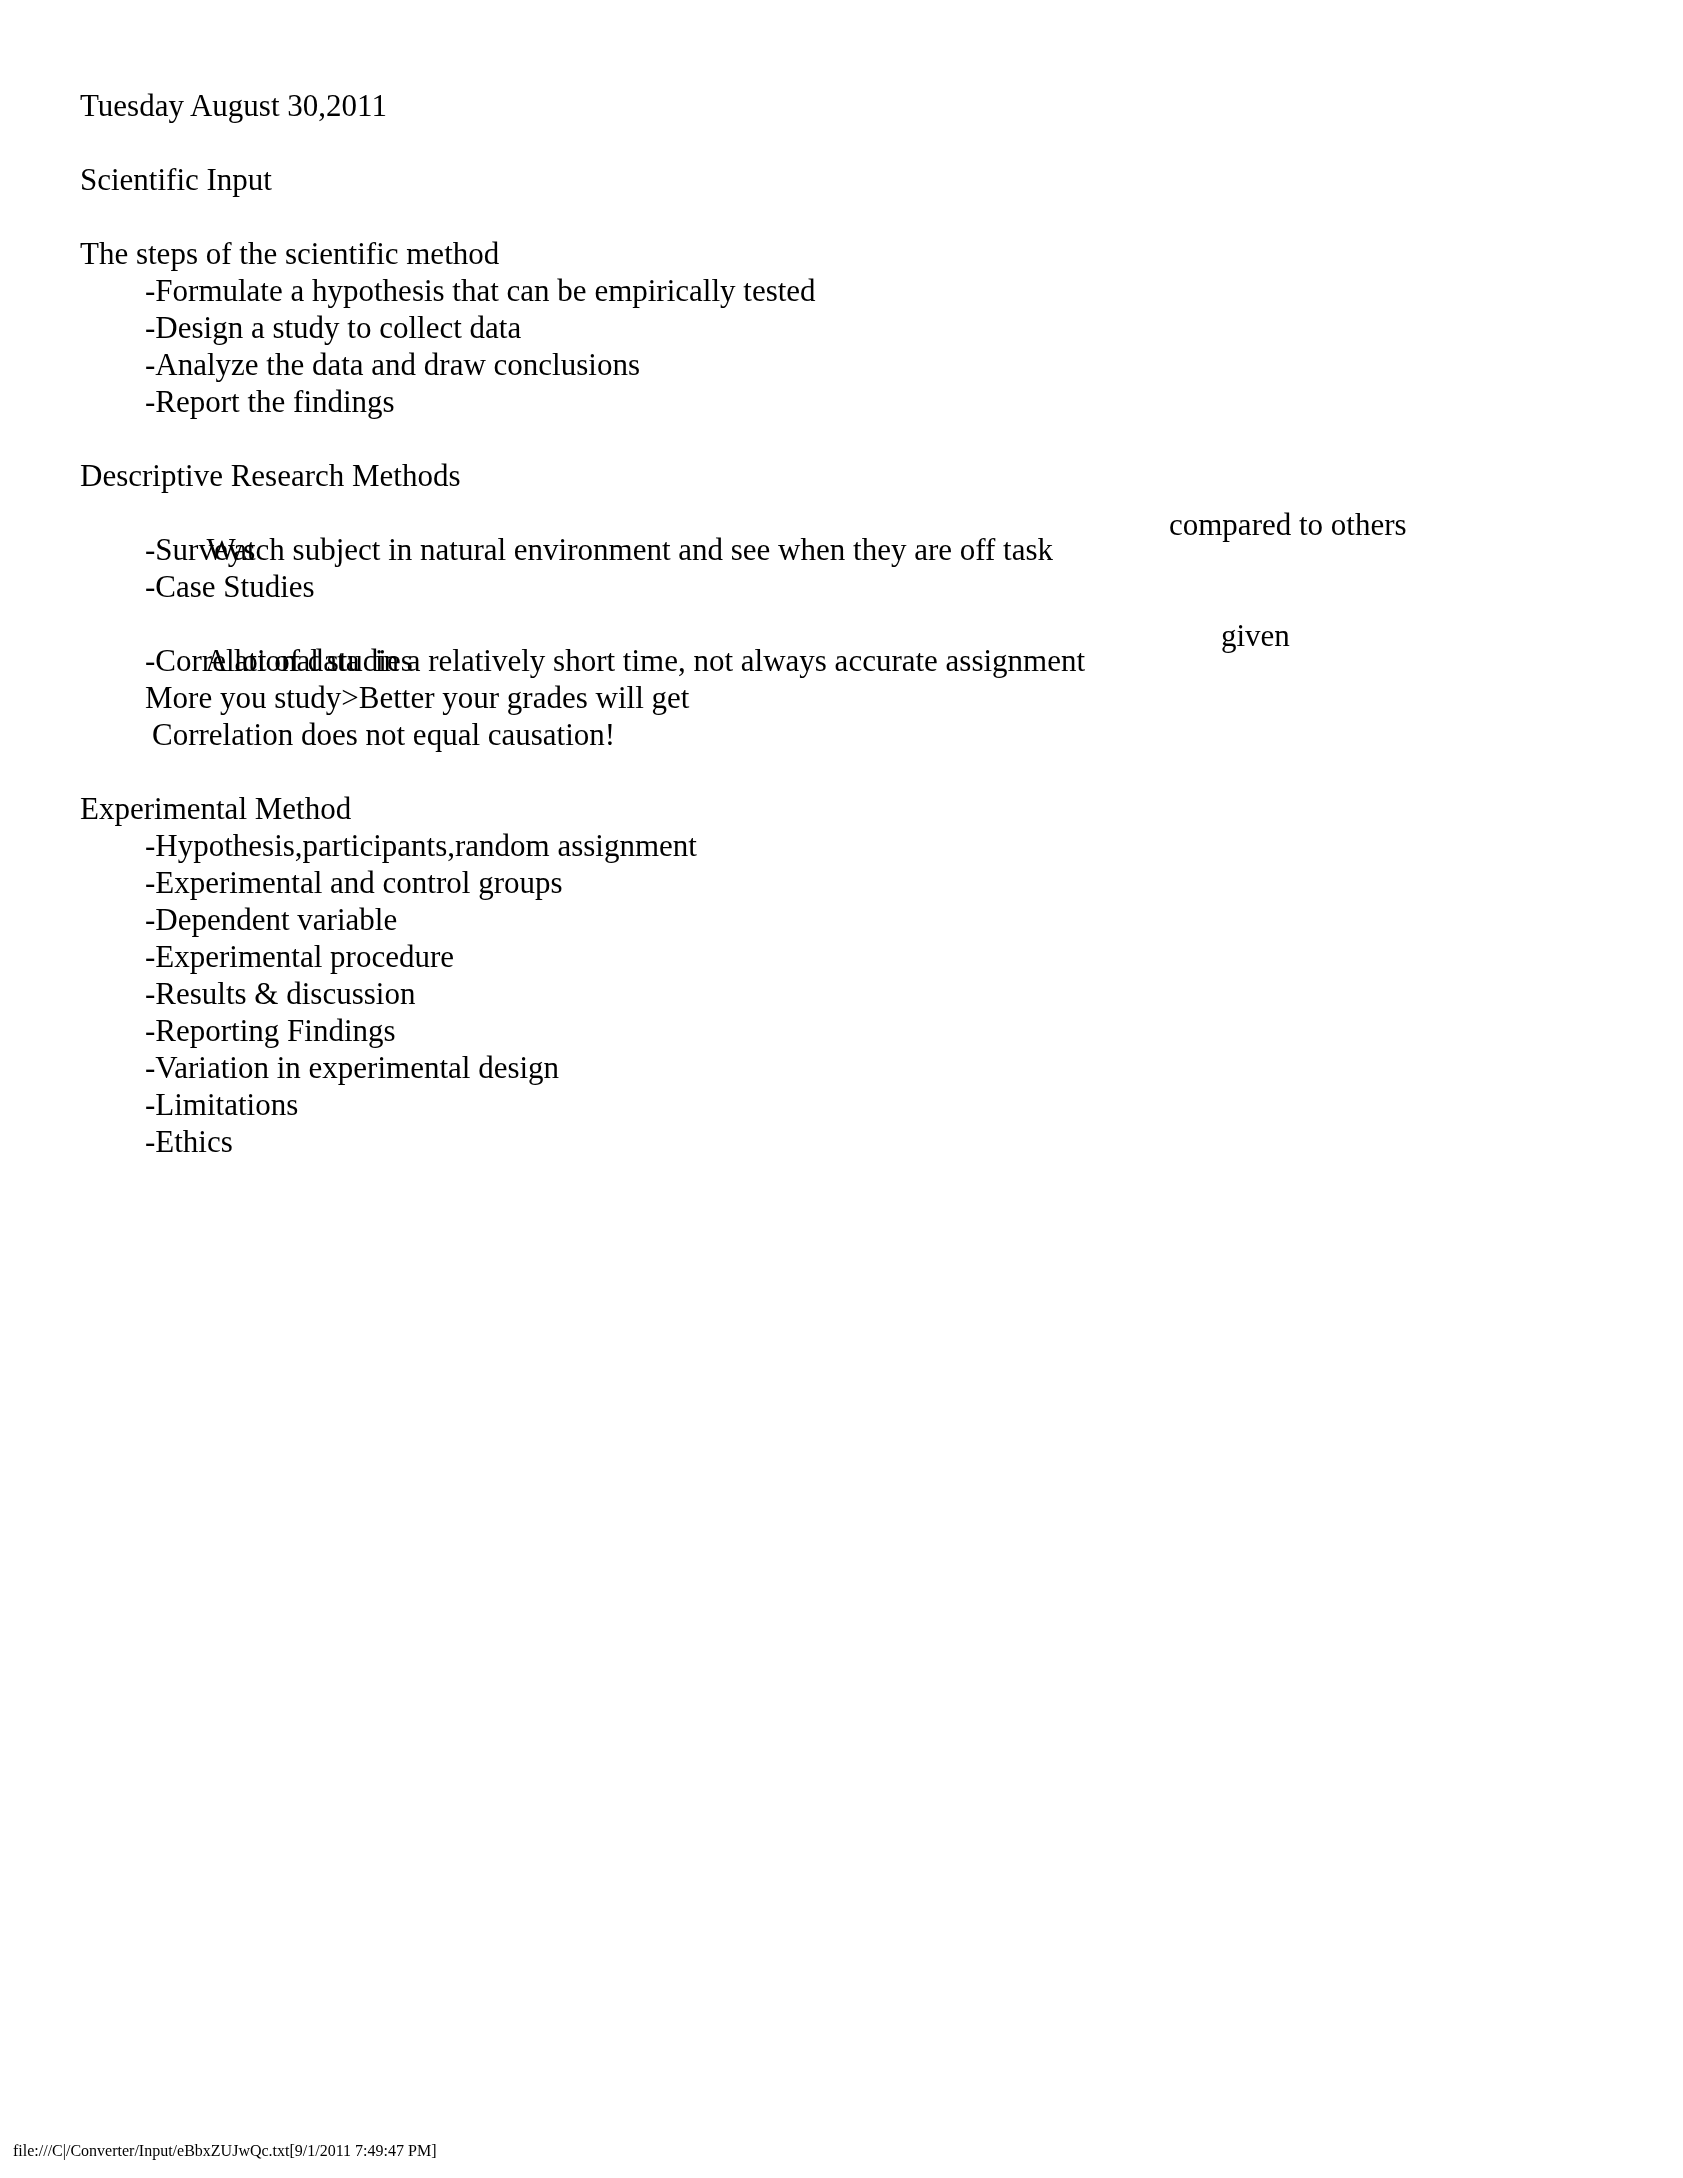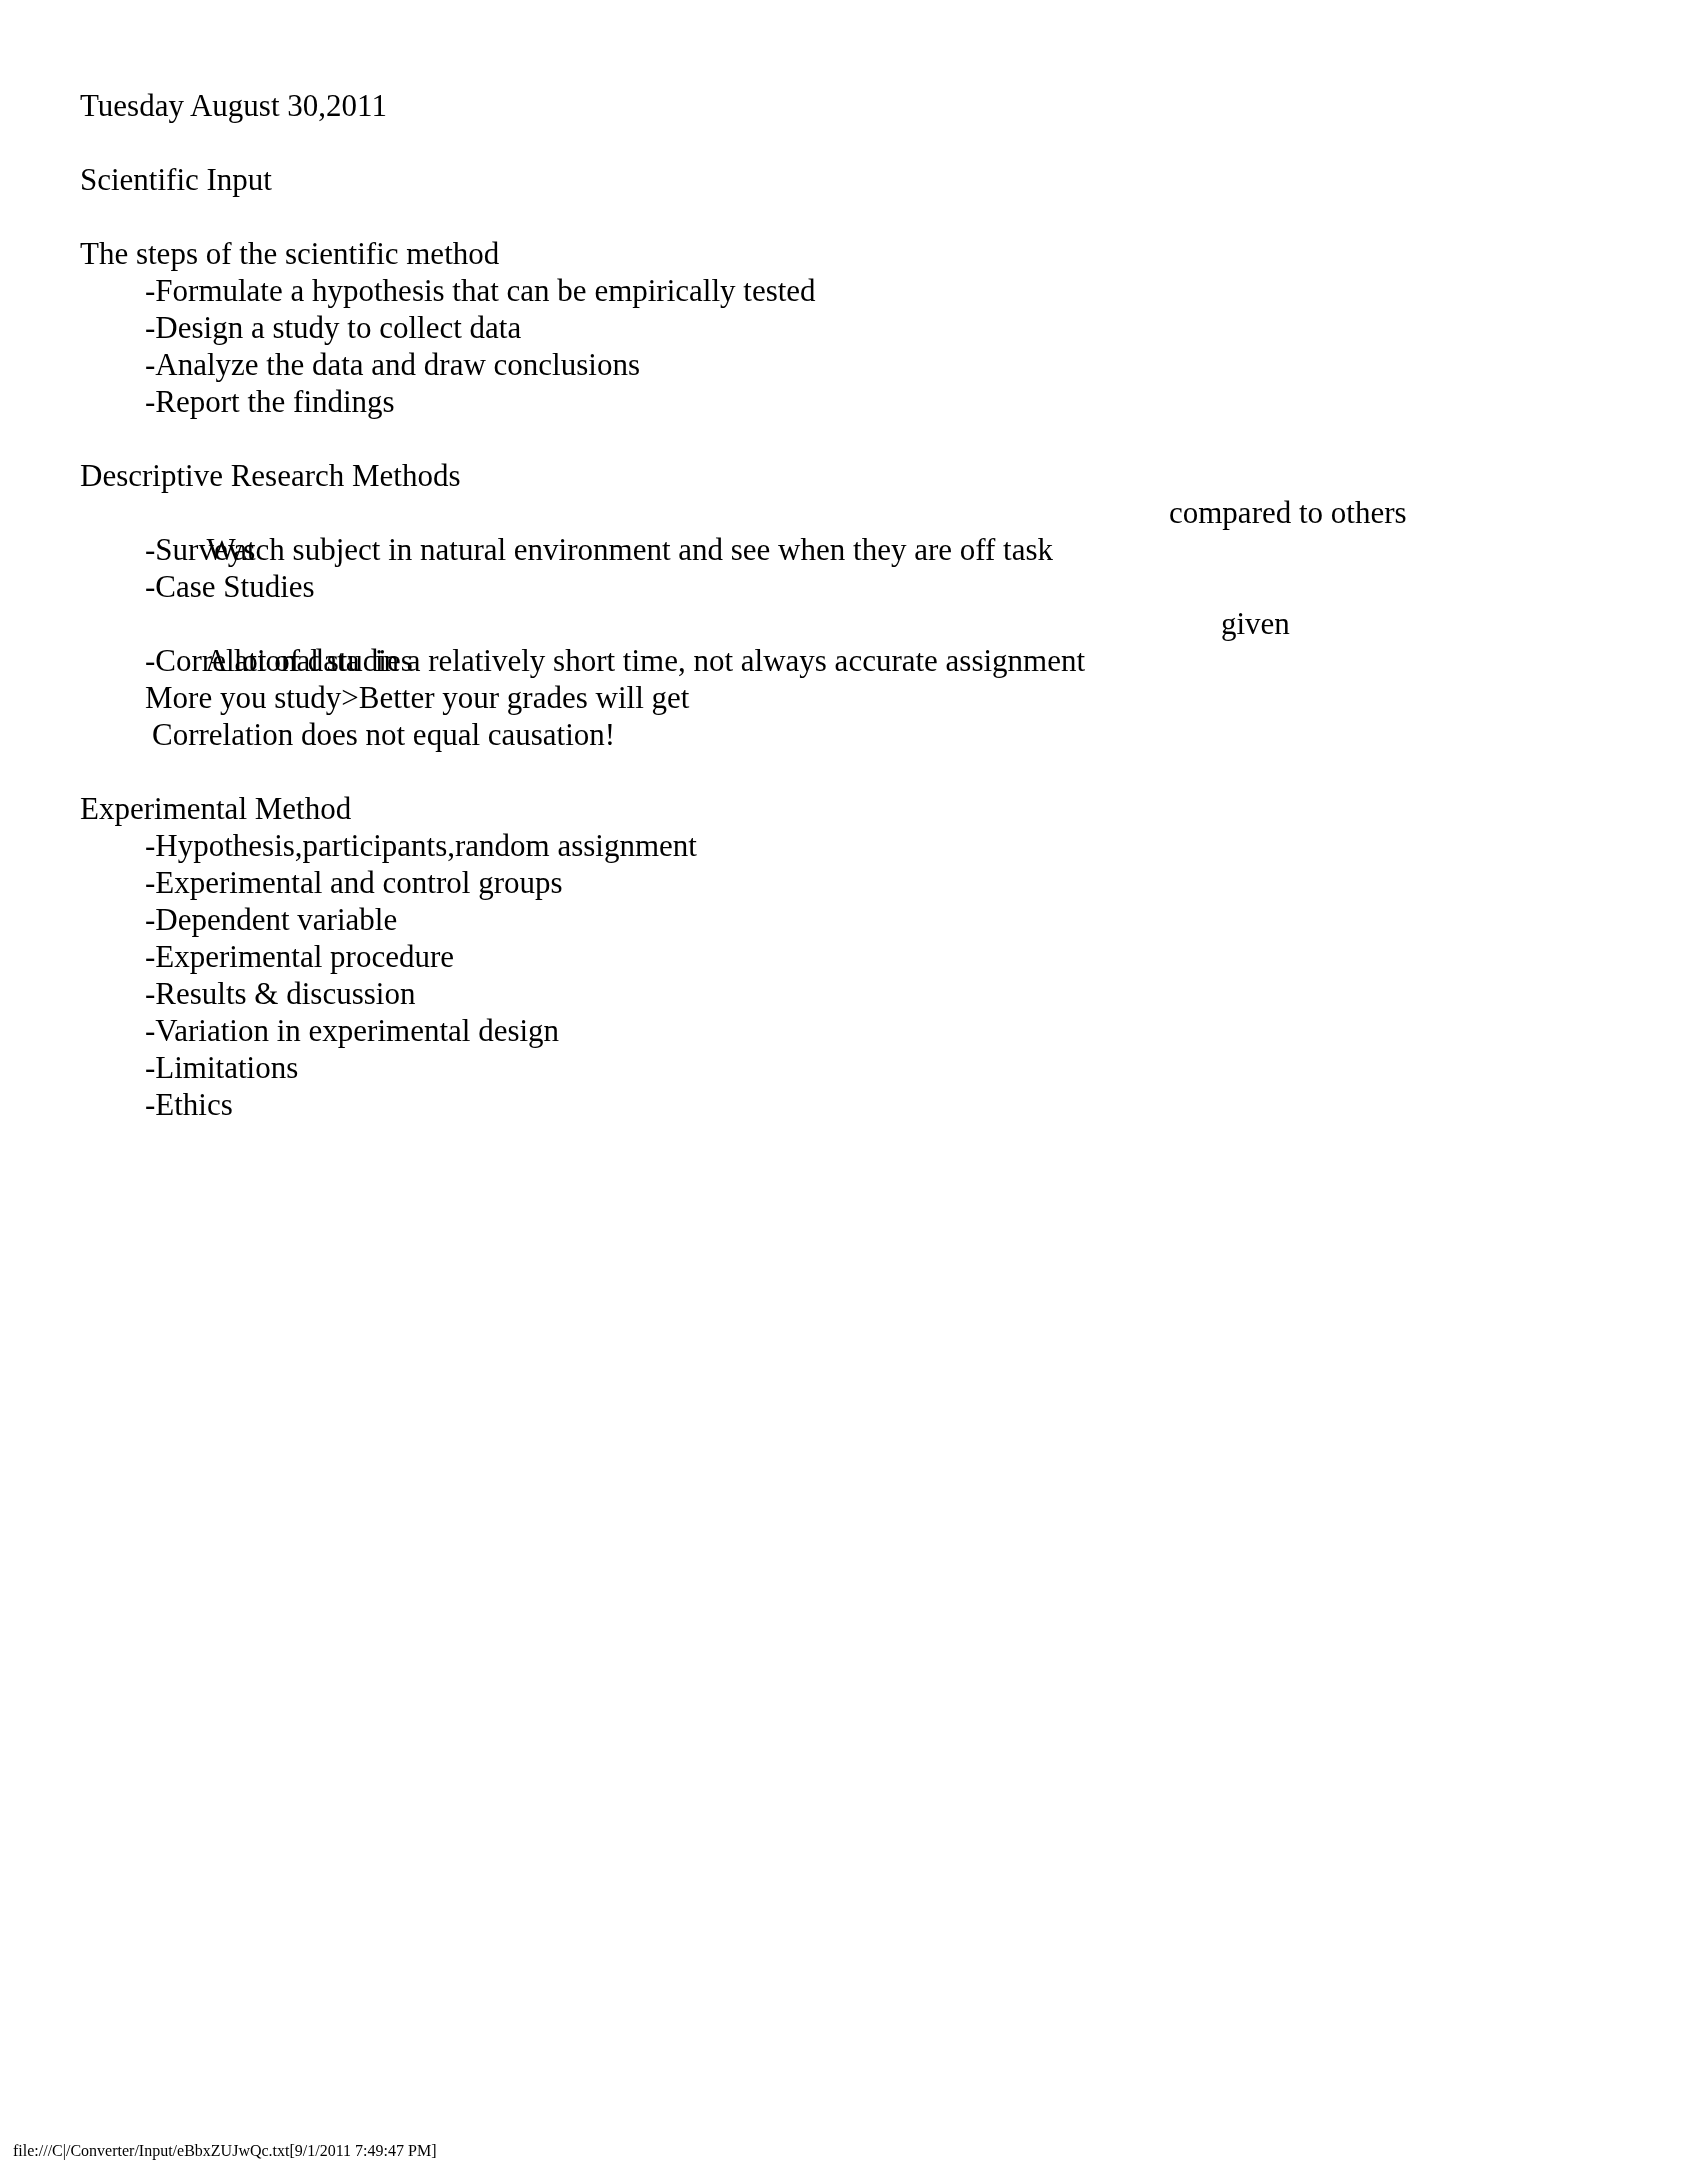--- a/index.html
+++ b/index.html
@@ -35,21 +35,21 @@
       line-height: 37px;
       font-size: 31px;
       white-space: pre;
       position: relative;
     }
     .blank { height: 37px; }
     .indent { padding-left: 65px; }
     .indent-space { padding-left: 72px; }
     .tab-seg {
       position: absolute;
-      top: 0;
+      top: 12px;
     }
     .footer {
       position: absolute;
       left: 13px;
       top: 2138px;
       font-size: 16px;
       line-height: 26px;
       white-space: pre;
     }
   </style>
@@ -92,20 +92,21 @@
     </div>
     <div class="blank"></div>
 
     <div>
       <div class="line">Experimental Method</div>
       <div class="line indent">-Hypothesis,participants,random assignment</div>
       <div class="line indent">-Experimental and control groups</div>
       <div class="line indent">-Dependent variable</div>
       <div class="line indent">-Experimental procedure</div>
       <div class="line indent">-Results &amp; discussion</div>
+      <div class="line indent">-Reporting Findings</div>
       <div class="line indent">-Variation in experimental design</div>
       <div class="line indent">-Limitations</div>
       <div class="line indent">-Ethics</div>
     </div>
 
   </div>
 
   <div class="footer">file:///C|/Converter/Input/eBbxZUJwQc.txt[9/1/2011 7:49:47 PM]</div>
 </div>
 

